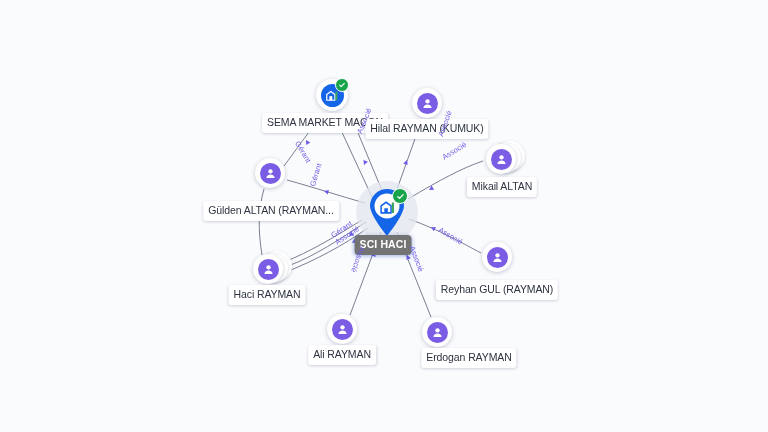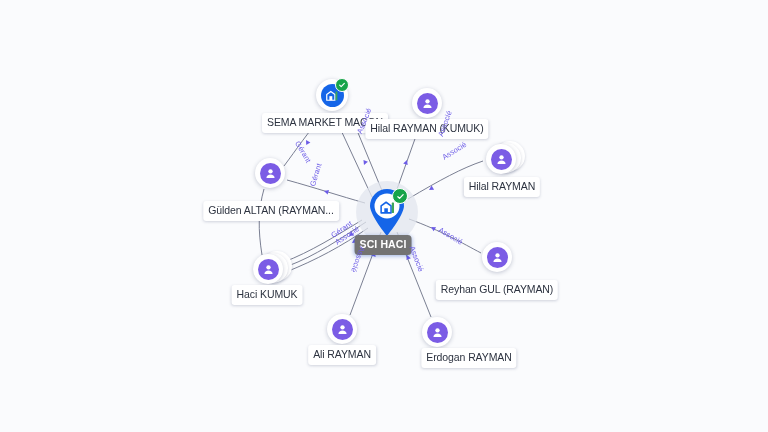--- a/index.html
+++ b/index.html
@@ -245,21 +245,21 @@
         <div class="node-stack" style="width: 30px; height: 30px; left: 4.5px; top: -1.5px; z-index: 2;"></div>
         <div class="person-circle">
           <div class="person-inner">
             <svg width="13" height="13" viewBox="0 0 24 24">
               <circle cx="12" cy="8" r="4" fill="#ffffff"></circle>
               <path d="M4.5 20.5c0-4.2 3.4-6.5 7.5-6.5s7.5 2.3 7.5 6.5z" fill="#ffffff"></path>
             </svg>
           </div>
         </div>
       </div>
-      <div class="node-label" style="left: 502px; top: 177px;">Hilal RAYMAN</div>
+      <div class="node-label" style="left: 502px; top: 177px;">Mikail ALTAN</div>
       <div class="node" style="left: 497px; top: 257px;">
         <div class="person-circle">
           <div class="person-inner">
             <svg width="13" height="13" viewBox="0 0 24 24">
               <circle cx="12" cy="8" r="4" fill="#ffffff"></circle>
               <path d="M4.5 20.5c0-4.2 3.4-6.5 7.5-6.5s7.5 2.3 7.5 6.5z" fill="#ffffff"></path>
             </svg>
           </div>
         </div>
       </div>
@@ -291,21 +291,21 @@
         <div class="node-stack" style="width: 30px; height: 30px; left: 4.5px; top: -1.5px; z-index: 2;"></div>
         <div class="person-circle">
           <div class="person-inner">
             <svg width="13" height="13" viewBox="0 0 24 24">
               <circle cx="12" cy="8" r="4" fill="#ffffff"></circle>
               <path d="M4.5 20.5c0-4.2 3.4-6.5 7.5-6.5s7.5 2.3 7.5 6.5z" fill="#ffffff"></path>
             </svg>
           </div>
         </div>
       </div>
-      <div class="node-label" style="left: 267px; top: 285px;">Haci KUMUK</div>
+      <div class="node-label" style="left: 267px; top: 285px;">Haci RAYMAN</div>
       <div class="node" style="left: 270px; top: 173px;">
         <div class="person-circle">
           <div class="person-inner">
             <svg width="13" height="13" viewBox="0 0 24 24">
               <circle cx="12" cy="8" r="4" fill="#ffffff"></circle>
               <path d="M4.5 20.5c0-4.2 3.4-6.5 7.5-6.5s7.5 2.3 7.5 6.5z" fill="#ffffff"></path>
             </svg>
           </div>
         </div>
       </div>

